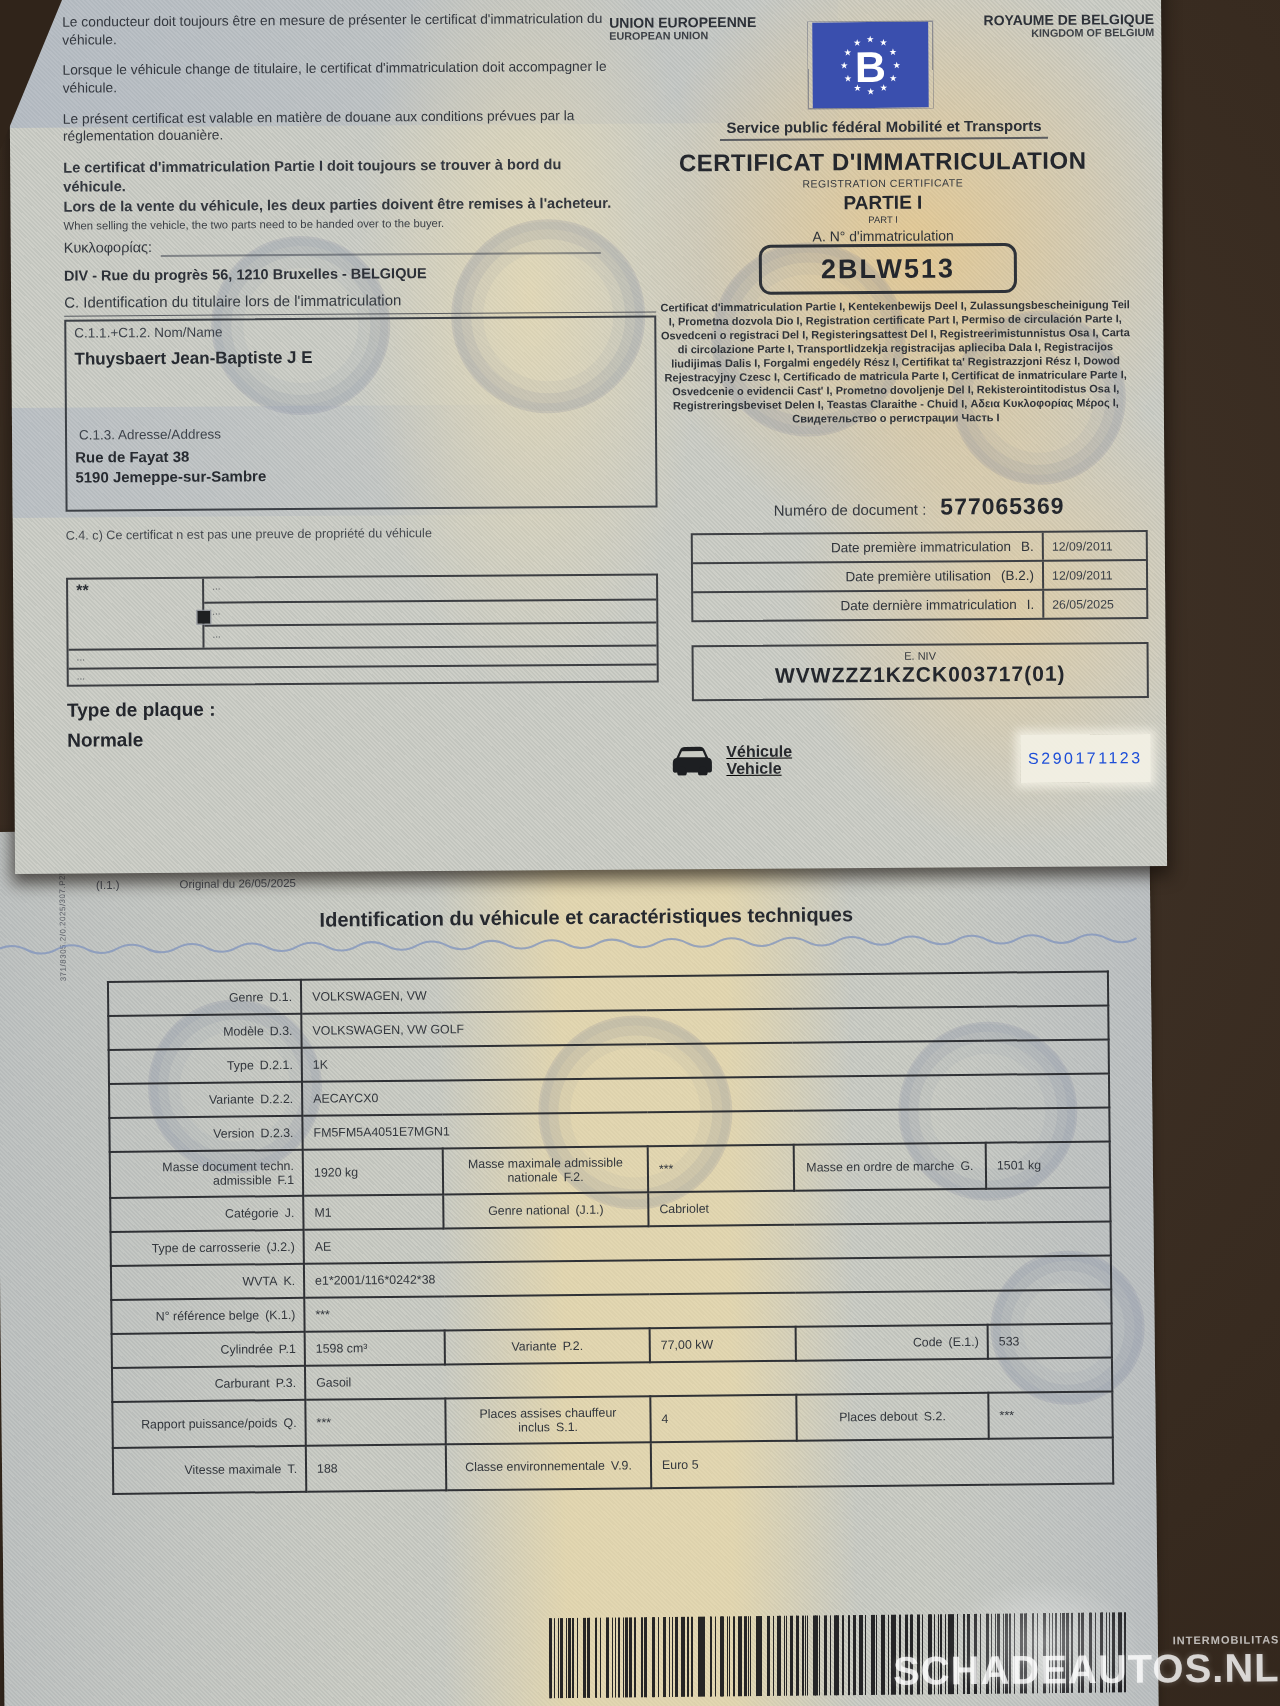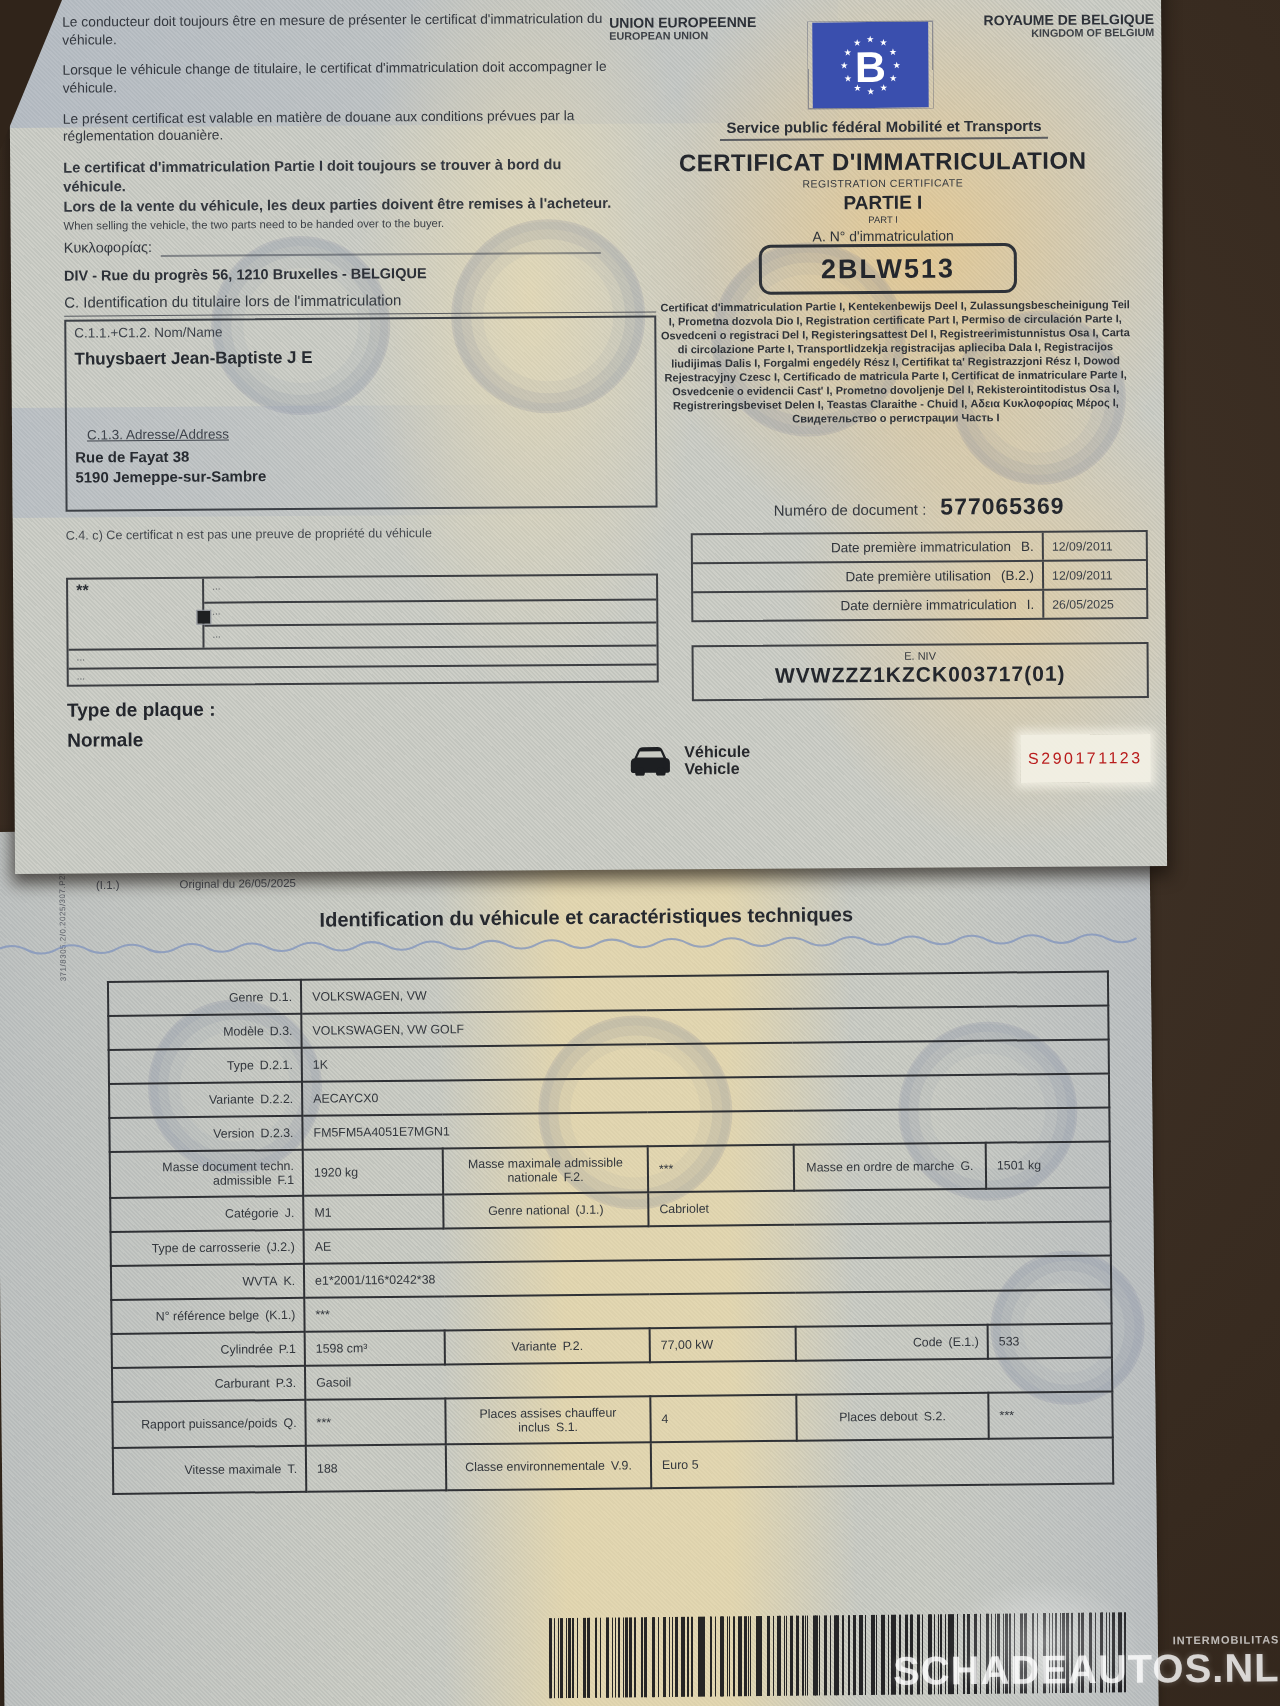--- a/index.html
+++ b/index.html
@@ -26,21 +26,21 @@
   .notices p{margin:0 0 13px 0;}
   .notices .b1{font-weight:bold;font-size:14.6px;margin-bottom:2px;}
   .notices .en{font-size:11.3px;margin:2px 0 0 0;color:#3c4046;}
   .sender-label{left:53px;top:252px;font-size:14.5px;color:#33373e;}
   .sender-rule{left:150px;top:268px;width:440px;height:1.5px;background:rgba(70,75,85,.55);}
   .sender-value{left:53px;top:280px;font-size:14.5px;font-weight:bold;color:#2d3138;}
   .c-title{left:53px;top:306px;width:592px;font-size:15px;color:#33383f;border-bottom:1.5px solid rgba(60,64,72,.8);padding-bottom:5px;}
   .name-box{left:53px;top:332px;width:588px;height:188px;border:2px solid #3c4046;}
   .name-box .lab{position:absolute;left:8px;top:4px;font-size:13.5px;color:#3e434b;}
   .name-box .name{position:absolute;left:8px;top:28px;font-size:17px;font-weight:bold;color:#272b31;}
-  .name-box .lab2{position:absolute;left:20px;top:106px;font-size:13.5px;color:#3e434b;text-decoration:underline;}
+  .name-box .lab2{position:absolute;left:12px;top:106px;font-size:13.5px;color:#3e434b;}
   .name-box .adr{position:absolute;left:8px;top:126px;font-size:15px;font-weight:bold;line-height:1.3;color:#272b31;}
   .c4{left:53px;top:541px;font-size:12.6px;color:#45494f;}
   .dt{left:53px;top:590px;width:588px;border:2px solid #3c3e42;}
   .dt-top{display:flex;border-bottom:2px solid #3c3e42;}
   .dt-left{width:118px;position:relative;border-right:2px solid #3c3e42;padding:2px 8px;font-weight:bold;font-size:16px;color:#2c3036;}
   .dt-right{flex:1;}
   .dt-right .r{height:23px;font-size:10px;padding:2px 8px;color:#4a4e54;box-sizing:border-box;}
   .dt-right .r + .r{border-top:2px solid #3c3e42;}
   .blk{position:absolute;right:-8px;top:32px;width:13px;height:13px;background:#1e2022;outline:1.5px solid #8e929a;z-index:2;}
   .dt-full{height:17px;font-size:10px;padding:1px 8px;color:#4a4e54;box-sizing:border-box;}
@@ -70,25 +70,25 @@
   .docnum .n{font-size:23px;font-weight:bold;letter-spacing:1px;color:#24272d;}
   .dates{left:678px;top:550px;width:457px;border:2px solid #3e4044;box-sizing:border-box;}
   .dates .dr{display:grid;grid-template-columns:1fr 102px;}
   .dates .dr + .dr{border-top:2px solid #3e4044;}
   .dates .dl{display:flex;justify-content:flex-end;align-items:center;gap:10px;text-align:right;
     padding:6px 8px 6px 4px;border-right:2px solid #3e4044;font-size:13.5px;color:#2f333a;}
   .dates .dv{padding:6px 4px 6px 8px;font-size:12.3px;color:#3a3f46;align-self:center;}
   .vin-box{left:678px;top:662px;width:457px;height:56px;border:2px solid #3e4044;box-sizing:border-box;text-align:center;}
   .vin-box .vl{font-size:11px;margin-top:4px;color:#34383e;}
   .vin-box .vv{font-size:21px;font-weight:bold;letter-spacing:1px;color:#24272d;margin-top:1px;}
-  .veh-row{left:614px;top:760px;display:flex;align-items:center;gap:12px;}
+  .veh-row{left:656px;top:760px;display:flex;align-items:center;gap:12px;text-decoration:underline;}
   .veh-lbl{font-size:16px;font-weight:bold;line-height:1.08;color:#26282c;}
   .sticker{left:1006px;top:754px;width:130px;height:48px;background:rgba(243,241,229,.92);
     box-shadow:0 0 10px 5px rgba(243,241,229,.85);display:flex;align-items:center;justify-content:center;
-    font-size:16px;letter-spacing:2.5px;color:#b91c1c;}
+    font-size:16px;letter-spacing:2.5px;color:#1d4ed8;}
 
   
   .edge-code{left:62px;top:150px;transform:rotate(-90deg);transform-origin:left top;font-size:8px;
     color:#5a5e66;letter-spacing:.5px;white-space:nowrap;}
   .i1row{left:100px;top:48px;width:500px;font-size:11.5px;color:#4b4f57;display:flex;gap:60px;}
   .doc2-title{left:110px;top:80px;width:960px;text-align:center;font-size:20px;font-weight:bold;color:#26292f;}
   .wave{left:0px;top:108px;width:1154px;height:18px;}
   .tech{left:110px;top:150px;border-collapse:collapse;table-layout:fixed;width:1000px;}
   .tech td{border:2px solid #2f3135;font-size:12.4px;color:#33373d;padding:3px 8px;height:28px;box-sizing:border-box;}
   .tech td.l{text-align:right;}

